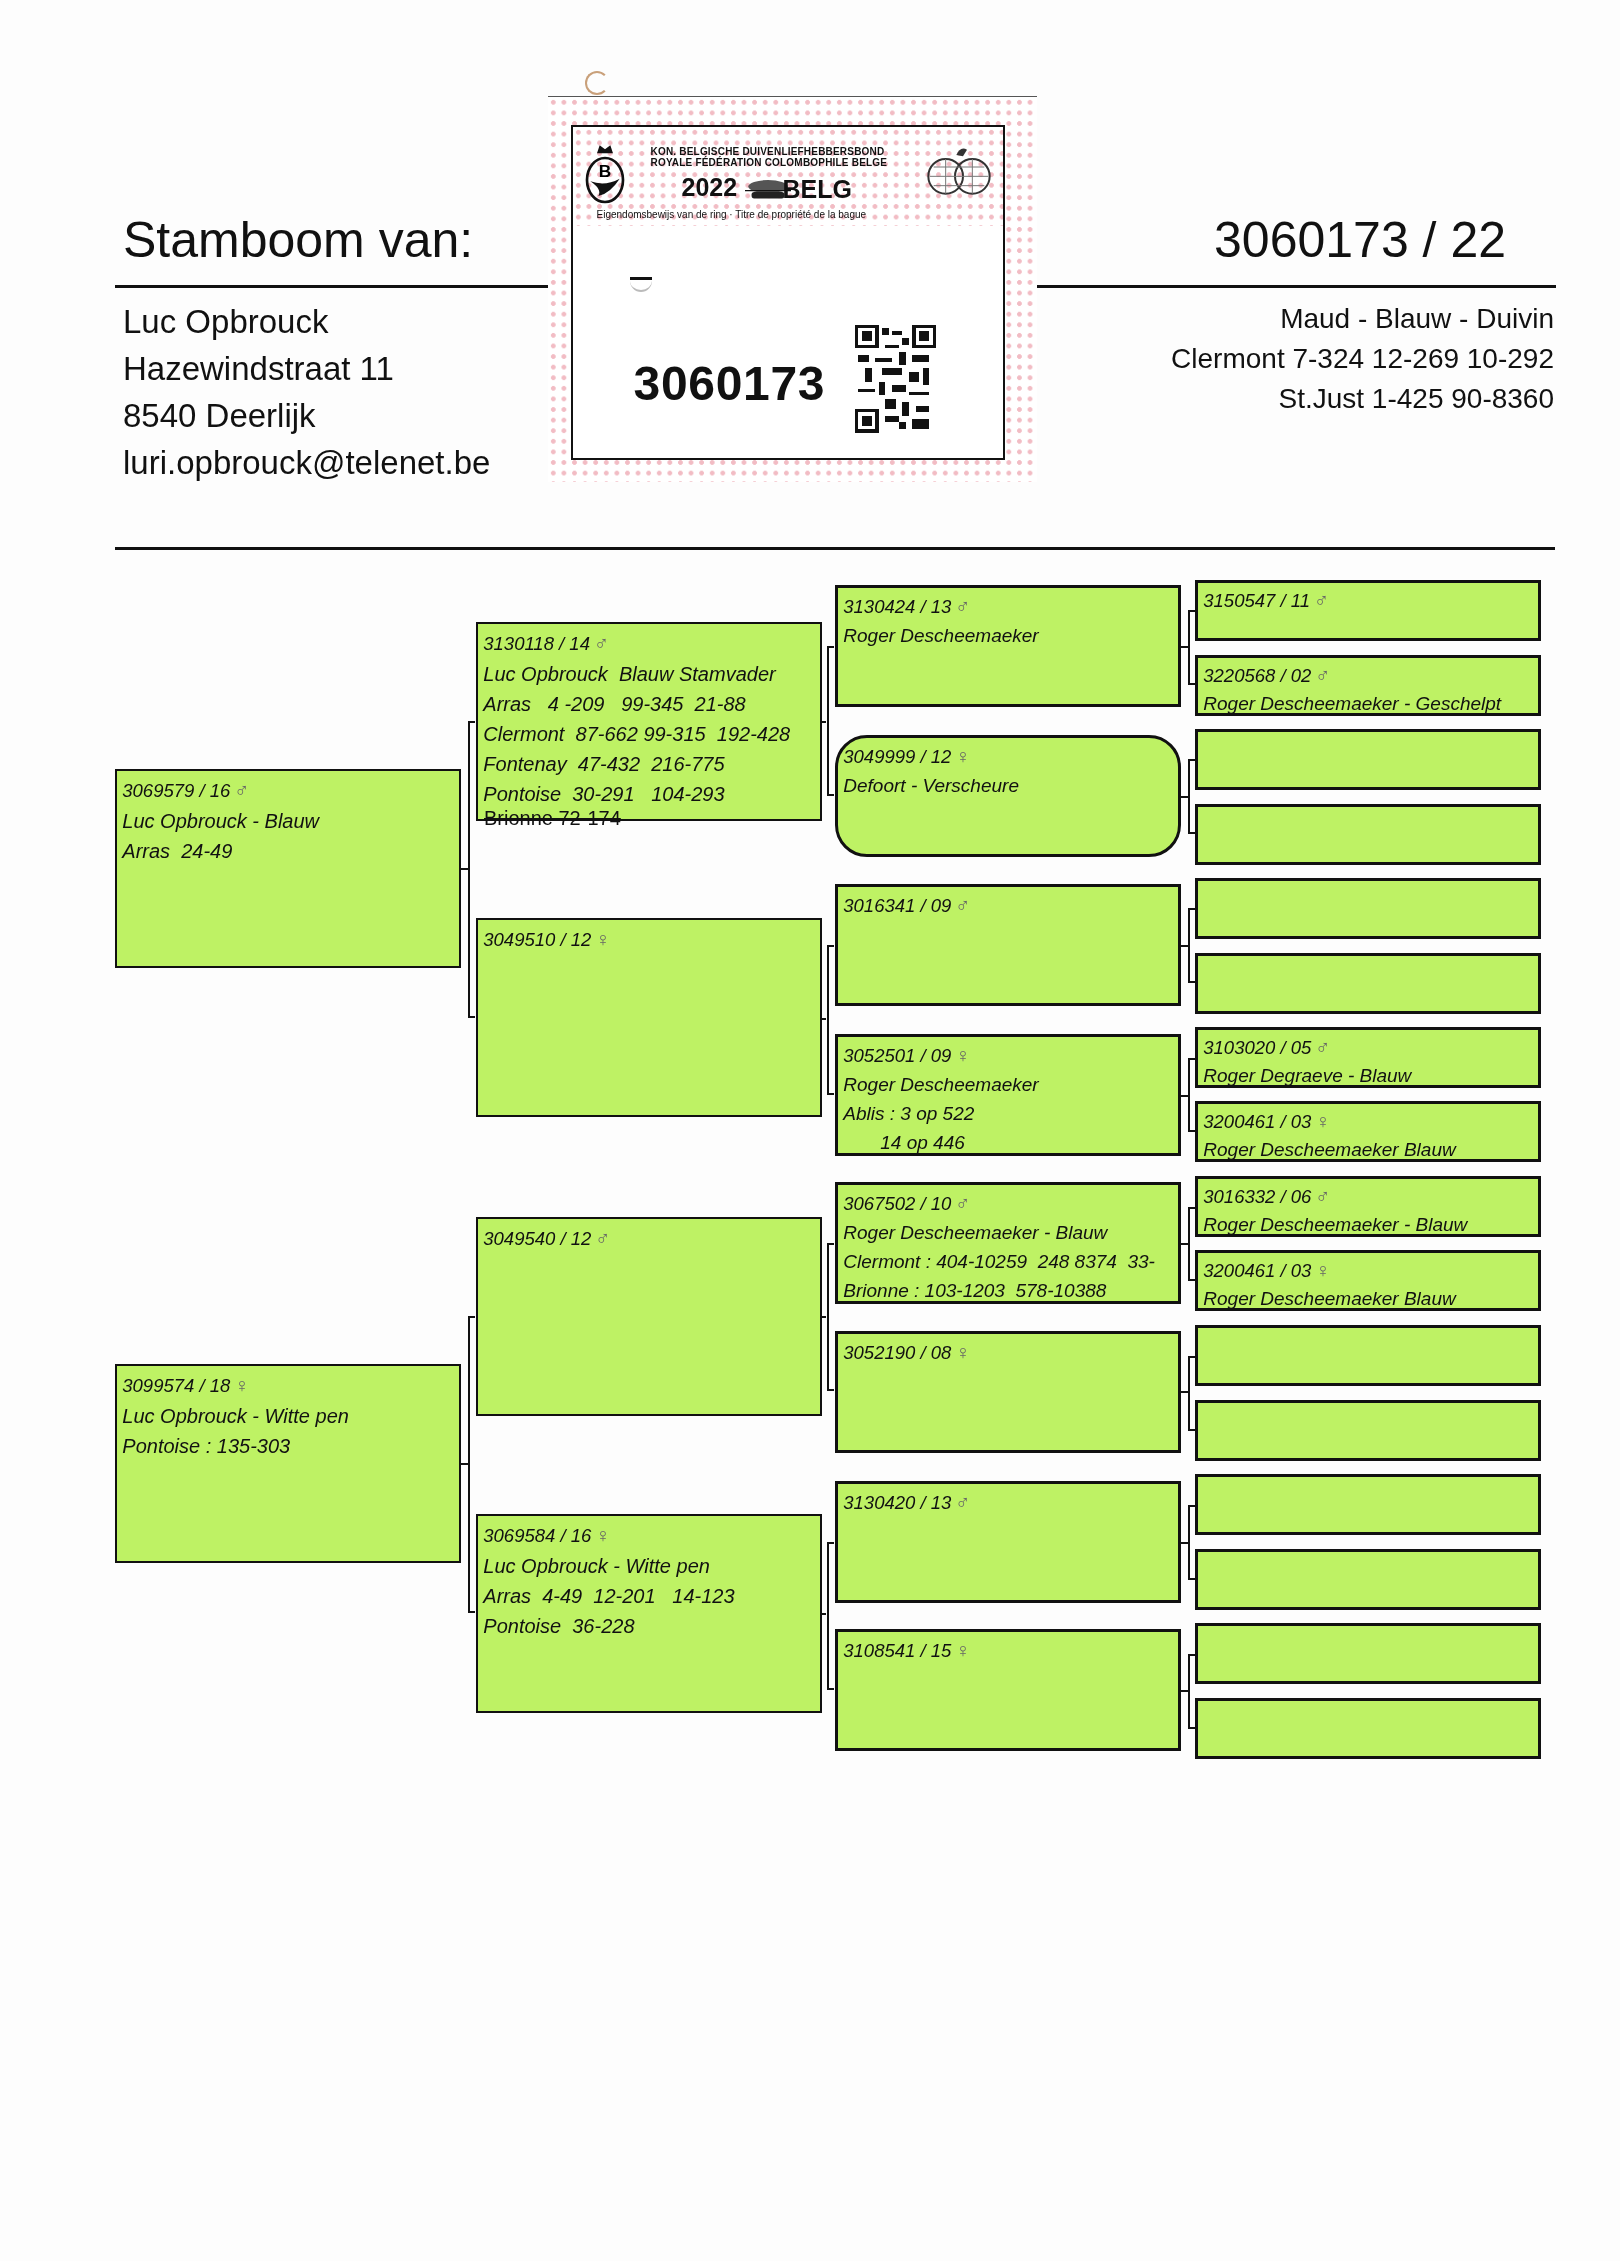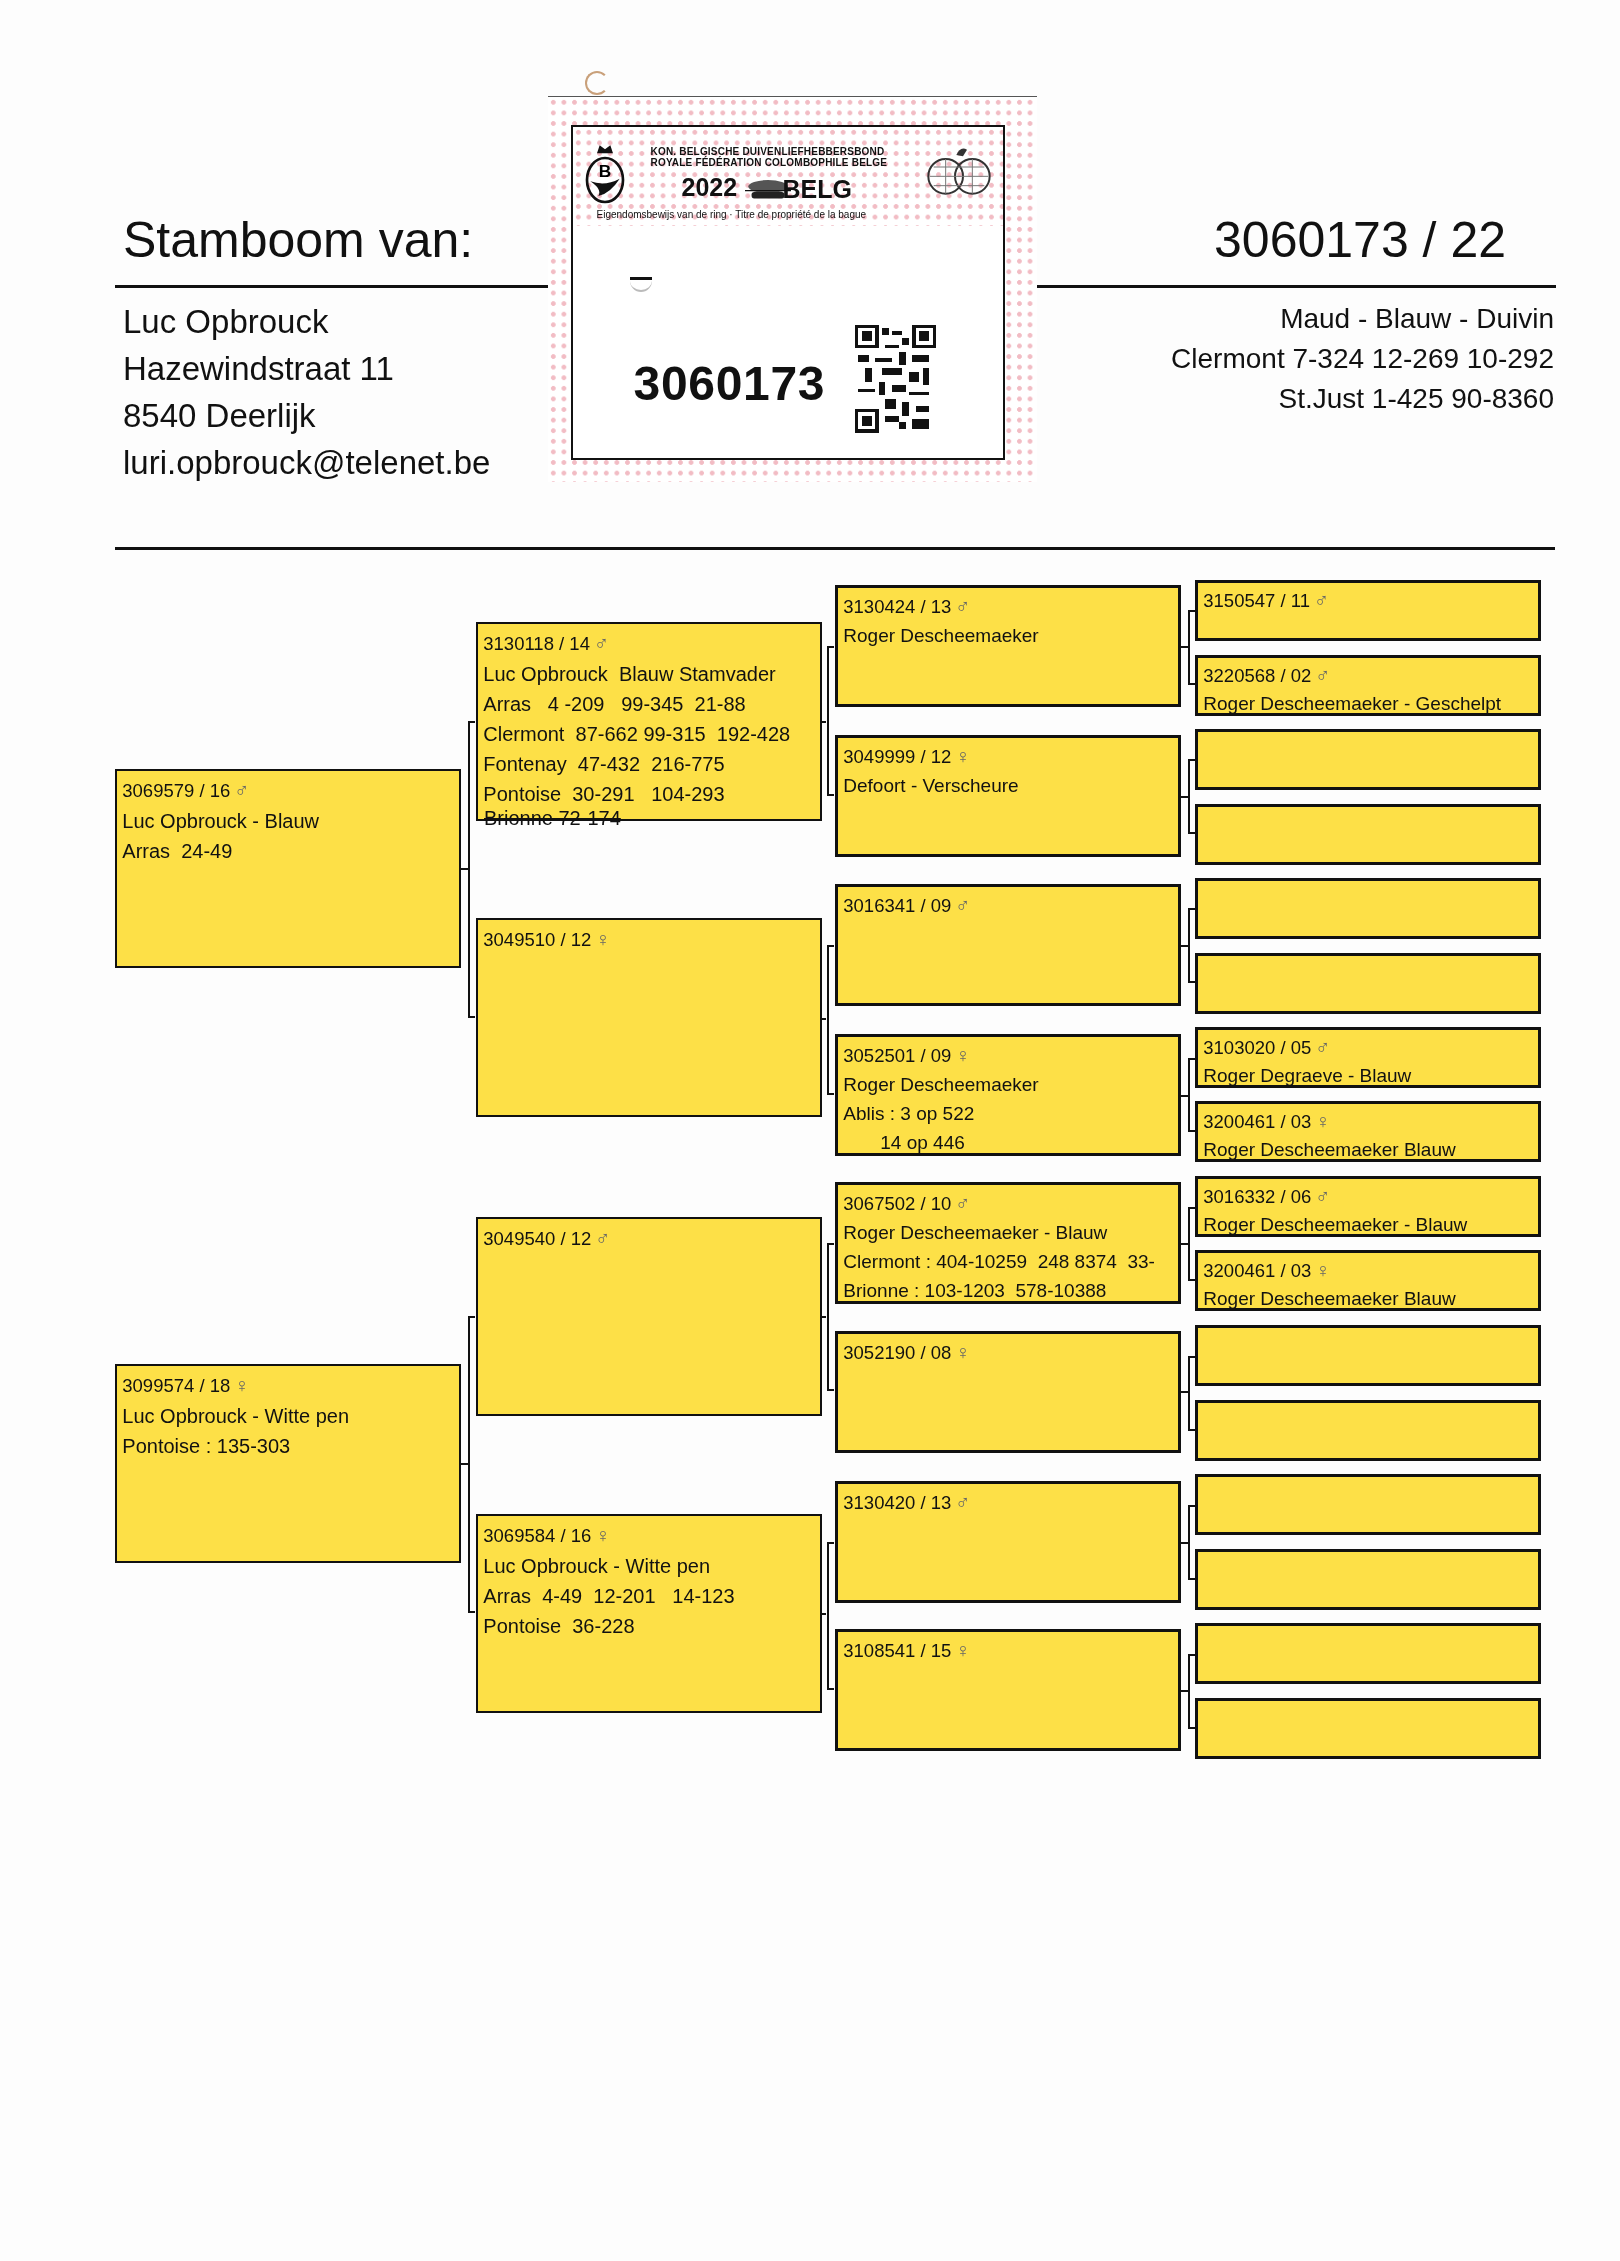--- a/index.html
+++ b/index.html
@@ -27,22 +27,22 @@
   .belg { position:absolute; left:210px; top:48px; font-size:25px; font-weight:bold; }
   .crown { position:absolute; left:172px; top:49px; width:46px; height:26.5px; }
   .subtitle { position:absolute; left:4px; top:82px; font-size:10px; white-space:nowrap;margin-left:20px; }
   .card-num { position:absolute; left:61px; top:229px; font-size:48px; font-weight:bold; letter-spacing:0.7px; }
   .qr { position:absolute; left:282px; top:197px; width:81px; height:109px; }
   .hole { position:absolute; left:57px; top:150px; width:22.5px; height:14.6px; border-bottom:2px solid #bbb;
           border-radius:0 0 13.2px 13.2px; border-top:3.3px solid #111; box-sizing:border-box; }
   .scribble { left:585px; top:71px; width:20px; height:20px; border:2px solid #c9a07a; border-right-color:transparent;
           border-radius:50%; }
   
-  .box { position:absolute; border:2.6px solid #111; background:#fde047; box-sizing:border-box;
-         padding:4px 5.3px; font-size:20px; line-height:30px; overflow:visible; }
+  .box { position:absolute; border:2.6px solid #111; background:#bef264; box-sizing:border-box;
+         padding:4px 5.3px; font-size:20px; line-height:30px; overflow:visible;font-style:italic; }
   .box.g3, .box.g4 { font-size:19px; line-height:29px; border-width:3.3px; }
   .box.g4 { line-height:28px; padding-top:2.6px; }
   .line { display:block; white-space:pre; }
   .line.first { font-size:18.5px; }
   .sym { color:#666; font-size:20px; margin-left:4px; }
   .bracket { position:absolute; border:2px solid #111; border-right:none; width:6.6px; box-sizing:border-box; }
   .tick { position:absolute; height:2px; background:#111; width:8px; }
   .overflow { position:absolute; font-size:20px; line-height:30px; text-decoration:line-through; }
 </style>
 </head>
@@ -163,21 +163,21 @@
     <div class="box " style="left: 476px; top: 1514px; width: 346px; height: 199px;">
       <span class="line first"><span>3069584 / 16</span><span class="sym">♀</span></span>
       <span class="line">Luc Opbrouck - Witte pen</span>
       <span class="line">Arras  4-49  12-201   14-123</span>
       <span class="line">Pontoise  36-228</span>
     </div>
     <div class="box g3" style="left: 835px; top: 585px; width: 346px; height: 122px;">
       <span class="line first"><span>3130424 / 13</span><span class="sym">♂</span></span>
       <span class="line">Roger Descheemaeker</span>
     </div>
-    <div class="box g3" style="left: 835px; top: 735px; width: 346px; height: 122px;">
+    <div class="box g3" style="left: 835px; top: 735px; width: 346px; height: 122px; border-radius: 32px;">
       <span class="line first"><span>3049999 / 12</span><span class="sym">♀</span></span>
       <span class="line">Defoort - Verscheure</span>
     </div>
     <div class="box g3" style="left: 835px; top: 884px; width: 346px; height: 122px;">
       <span class="line first"><span>3016341 / 09</span><span class="sym">♂</span></span>
     </div>
     <div class="box g3" style="left: 835px; top: 1034px; width: 346px; height: 122px;">
       <span class="line first"><span>3052501 / 09</span><span class="sym">♀</span></span>
       <span class="line">Roger Descheemaeker</span>
       <span class="line">Ablis : 3 op 522</span>

